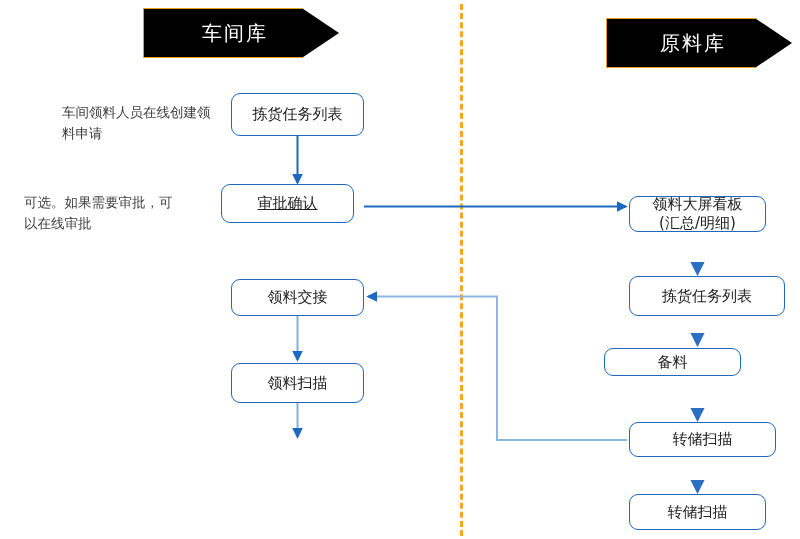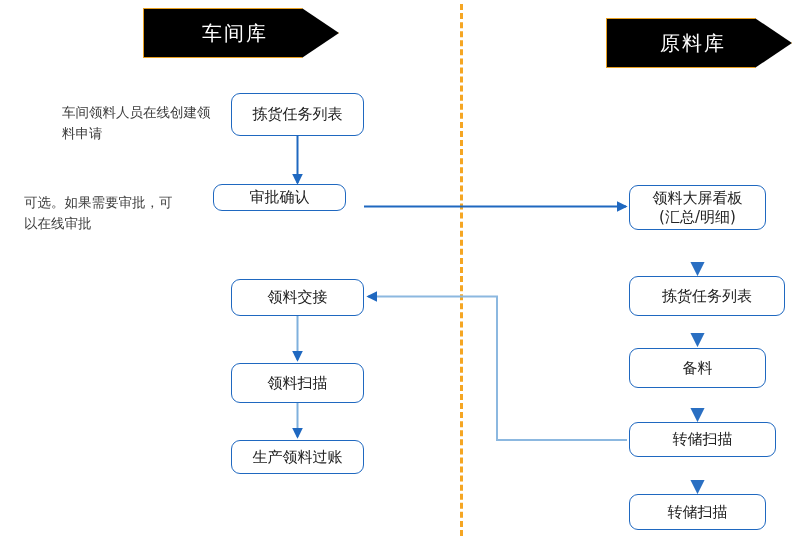--- a/index.html
+++ b/index.html
@@ -162,32 +162,31 @@
       <line x1="297.5" y1="316" x2="297.5" y2="360" stroke="#7fb0dd" stroke-width="2" marker-end="url(#arrow-dark)"></line>
     </g>
 
     <g>
       <line x1="297.5" y1="403" x2="297.5" y2="437" stroke="#7fb0dd" stroke-width="2" marker-end="url(#arrow-dark)"></line>
     </g>
   </svg>
 
   <div class="node" style="left:231px; top:93px; width:133px; height:43px;">拣货任务列表</div>
 
-  <div class="node" style="left:213px; top:184px; width:133px; height:27px;">审批确认</div>
+  <div class="node" style="left:221px; top:184px; width:133px; height:39px;text-decoration:underline;">审批确认</div>
 
   <div class="node" style="left:231px; top:279px; width:133px; height:37px;">领料交接</div>
 
   <div class="node" style="left:231px; top:363px; width:133px; height:40px;">领料扫描</div>
 
-  <div class="node" style="left:231px; top:440px; width:133px; height:34px;">生产领料过账</div>
 
-  <div class="node" style="left:629px; top:185px; width:137px; height:45px;">领料大屏看板
+  <div class="node" style="left:629px; top:196px; width:137px; height:36px;">领料大屏看板
 (汇总/明细)</div>
 
   <div class="node" style="left:629px; top:276px; width:156px; height:40px;">拣货任务列表</div>
 
-  <div class="node" style="left:629px; top:348px; width:137px; height:40px;">备料</div>
+  <div class="node" style="left:604px; top:348px; width:137px; height:28px;">备料</div>
 
   <div class="node" style="left:629px; top:422px; width:147px; height:35px;">转储扫描</div>
 
   <div class="node" style="left:629px; top:494px; width:137px; height:36px;">转储扫描</div>
 
 </div>
 
 </body></html>

